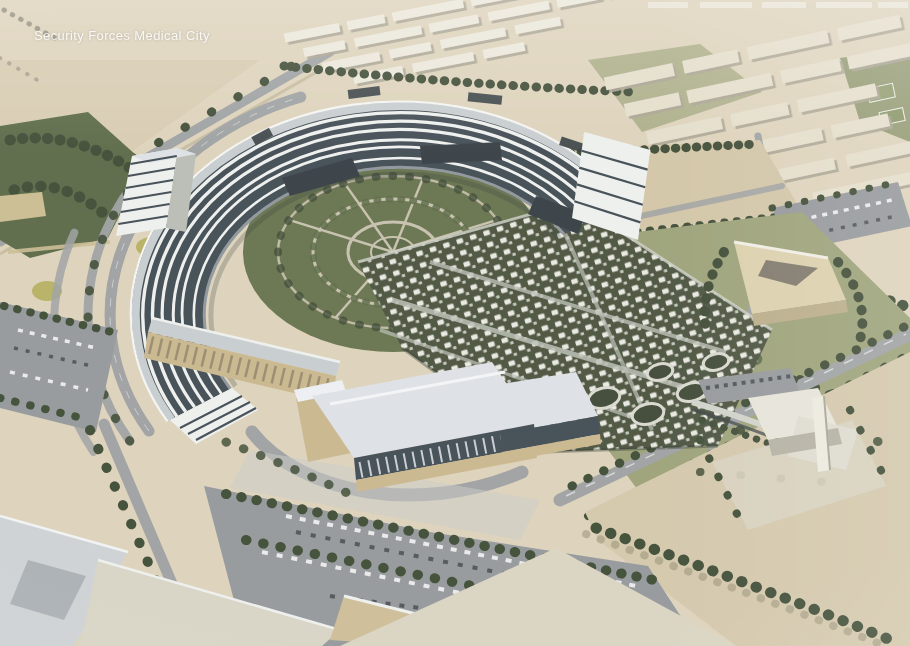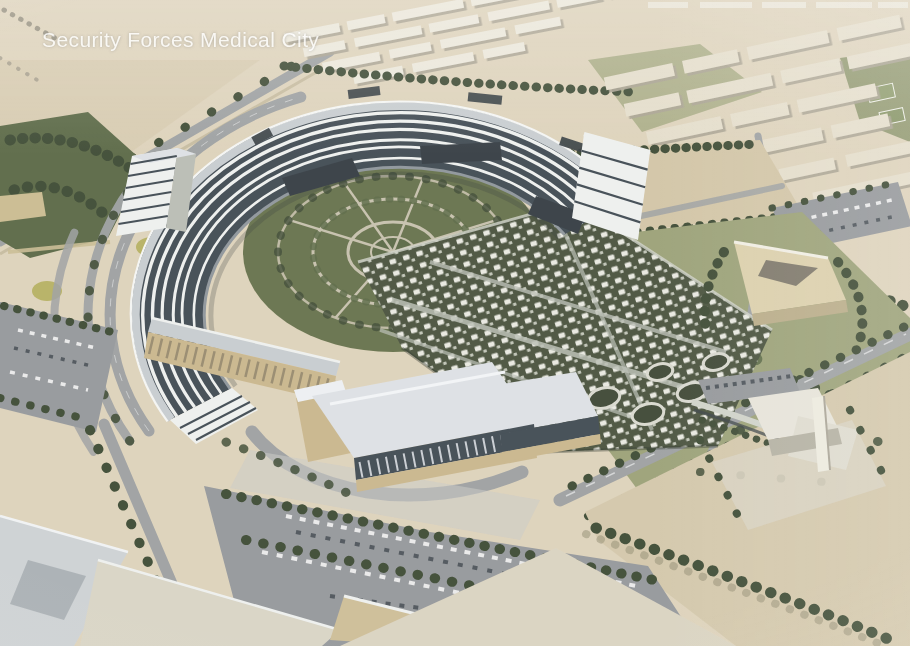--- a/index.html
+++ b/index.html
@@ -3,22 +3,22 @@
 <meta charset="utf-8">
 <style>
   html,body{margin:0;padding:0;background:#222;}
   .stage{
     position:relative;width:910px;height:646px;overflow:hidden;
     font-family:"Liberation Sans",sans-serif;
     background:var(--c-sandlight,#ddd2ba);
   }
   .stage svg{position:absolute;left:0;top:0;display:block;}
   .caption{
-    position:absolute;left:42px;top:28px;z-index:5;
-    font-size:21px;letter-spacing:.4px;font-weight:400;
+    position:absolute;left:34px;top:28px;z-index:5;
+    font-size:13px;letter-spacing:.4px;font-weight:400;
     color:var(--c-caption,#ffffff);opacity:.8;
     text-shadow:0 0 3px rgba(110,110,110,.55);
     user-select:none;
   }
   .haze{
     position:absolute;inset:0;z-index:4;pointer-events:none;
     background:
       linear-gradient(180deg,rgba(255,255,255,.17),rgba(255,255,255,0) 24%),
       linear-gradient(90deg,rgba(255,255,255,0) 72%,rgba(255,255,255,.10)),
       radial-gradient(120% 90% at 50% 45%,rgba(255,255,255,0) 60%,rgba(245,242,232,.12));

